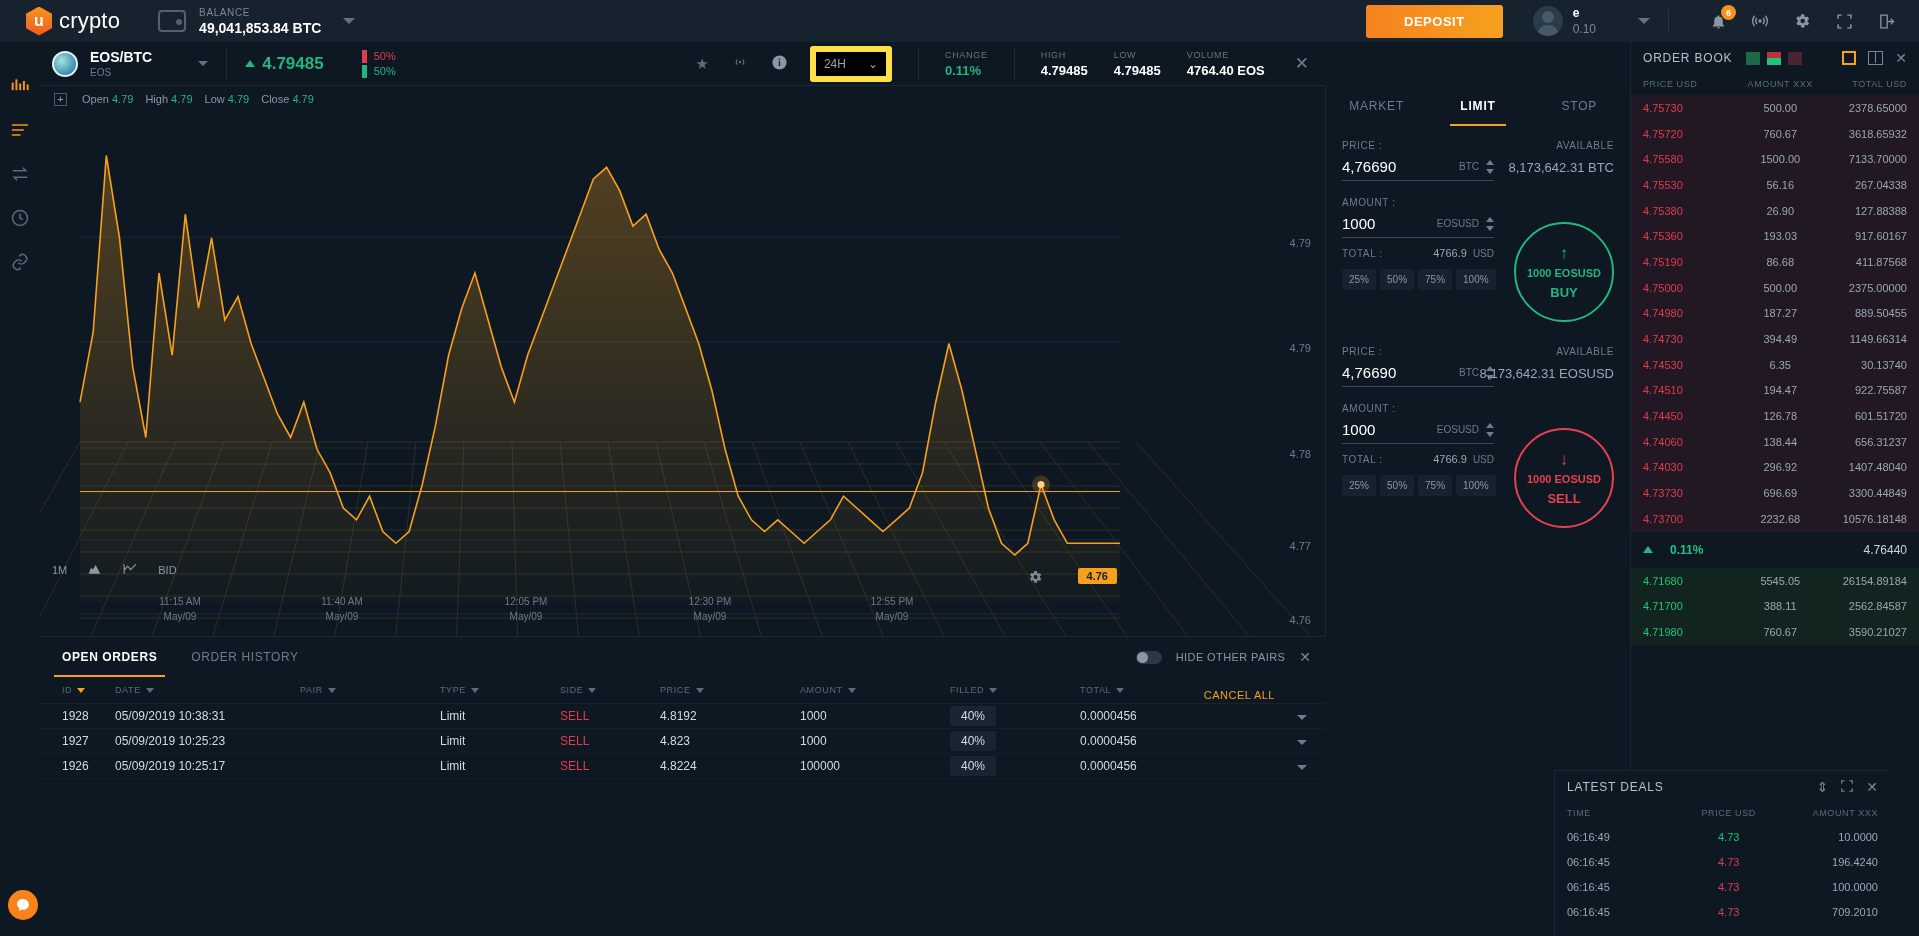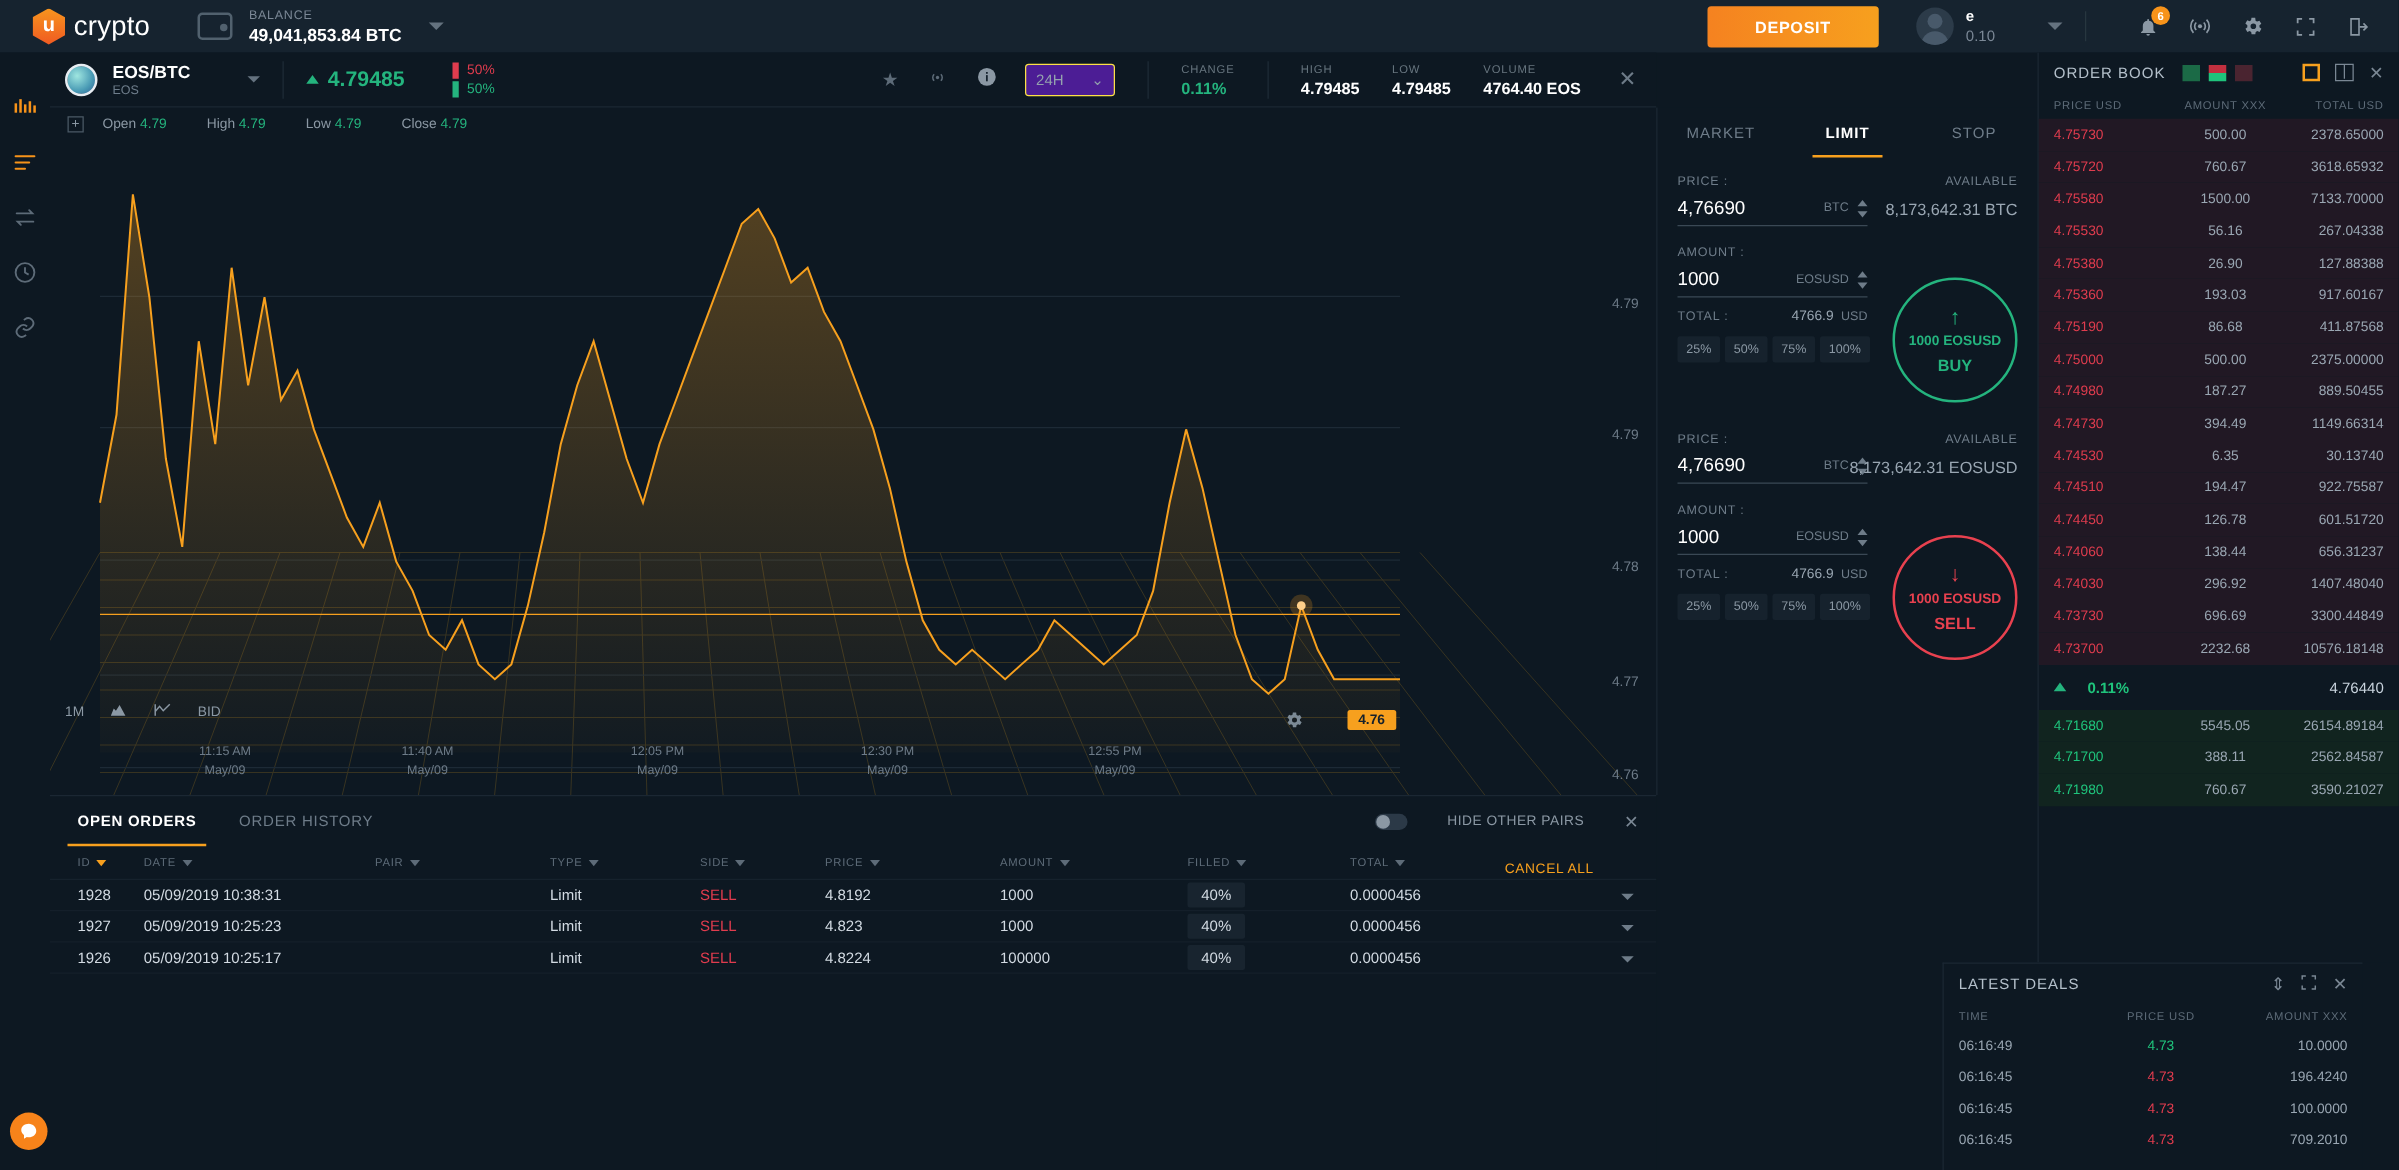--- a/index.html
+++ b/index.html
@@ -82,34 +82,34 @@
   .last-price { font-size: 17px; color: #24b47e; font-weight: bold; display: flex; align-items: center; }
   .tri-up { width:0;height:0;border-left:5px solid transparent;border-right:5px solid transparent;border-bottom:7px solid #24b47e;margin-right:7px;}
   .ratio { margin-left: 38px; }
   .ratio-row { display: flex; align-items: center; height: 15px; }
   .ratio-bar { width: 5px; height: 13px; margin-right: 7px; }
   .ratio-txt { font-size: 11px; }
 
   .tbicons { display: flex; align-items: center; margin-left: auto; }
   .tb-ic { color: #5d6b78; margin-right: 22px; font-size: 15px; cursor: pointer; }
   .tf-select {
-    background: #4c1d95; border: 1px solid #fde047; border-radius: 3px; color: #94a2ae;
+    background: #000000; border: 6px solid #fde047; border-radius: 3px; color: #94a2ae;
     font-size: 12px; padding: 5px 8px; display: flex; align-items: center; gap: 22px; cursor:pointer;
   }
   .stat { margin-left: 26px; text-align: left; }
   .stat-lab { font-size: 9px; color: #67757f; letter-spacing: .7px; }
   .stat-val { font-size: 13px; color: #fff; font-weight: bold; margin-top: 3px; }
   .stat-val.green { color: #24b47e; }
   .stat-sep { width: 1px; height: 30px; background: #1e2b37; margin-left: 26px; }
   .close-x { color: #6d7b88; font-size: 17px; margin: 0 16px 0 30px; cursor: pointer; }
 
   .ohlc { height: 26px; display: flex; align-items: center; padding-left: 14px; font-size: 11px; color: #8b98a4; gap: 6px;}
   .ohlc .plus { width: 13px; height: 13px; border: 1px solid #4b5966; color: #8b98a4; font-size: 11px; line-height: 11px; text-align: center; margin-right: 9px; }
   .ohlc b { color: #24b47e; font-weight: normal; }
-  .ohlc .grp { margin-right: 26px; }
+  .ohlc .grp { margin-right: 6px; }
 
   .chart-area { position: relative; width: 1285px; height: 524px; overflow: hidden; }
   .yaxis-lab { position: absolute; right: 14px; font-size: 11px; color: #6d7b88; }
   .price-tag {
     position: absolute; right: 8px; background: #f7a01e; color: #14202b; font-size: 11px;
     font-weight: bold; padding: 2px 9px; border-radius: 2px;
   }
   .chart-tools { position: absolute; left: 12px; bottom: 58px; display: flex; align-items: center; gap: 20px; font-size: 11px; color: #8b98a4; }
   .gear-chart { position: absolute; right: 282px; bottom: 48px; color: #7c8a96; font-size: 15px; }
   .xlabels { position: absolute; bottom: 8px; left: 0; width: 1080px; height: 34px; }
@@ -193,21 +193,21 @@
 
   
   .orders {
     position: absolute; top: 636px; left: 40px; width: 1285px; height: 300px;
     background: #0d1822; border-top: 1px solid #1b2733;
   }
   .ord-tabs { display: flex; align-items: center; height: 40px; padding-left: 22px; position: relative;}
   .ord-tab { font-size: 12px; color: #6e7c89; letter-spacing: .6px; margin-right: 34px; cursor: pointer; position: relative; height: 40px; line-height: 40px;}
   .ord-tab.active { color: #fff; font-weight: bold; }
   .ord-tab.active:after { content:""; position: absolute; left: -8px; right: -8px; bottom: 0; height: 2px; background: #f7a01e;}
-  .ord-right { margin-left: auto; display: flex; align-items: center; gap: 32px; padding-right: 14px;}
+  .ord-right { margin-left: auto; display: flex; align-items: center; gap: 14px; padding-right: 14px;}
   .toggle { width: 26px; height: 13px; border-radius: 7px; background: #2b3947; position: relative; cursor:pointer;}
   .toggle:after { content:""; position:absolute; left:1px; top:1px; width:11px; height:11px; border-radius:50%; background:#8b98a4;}
   .hide-lab { font-size: 11px; color: #8b98a4; letter-spacing: .4px;}
   .ord-head { display: flex; font-size: 9px; color: #5d6b78; letter-spacing: .6px; padding: 8px 0; border-bottom: 1px solid #16222d;}
   .ord-row { display: flex; font-size: 12px; color: #d3dbe3; height: 25px; align-items: center; border-bottom: 1px solid #141f2a;}
   .col-id { width: 75px; padding-left: 22px;}
   .col-date { width: 185px; }
   .col-pair { width: 140px; }
   .col-type { width: 120px; }
   .col-side { width: 100px; }

